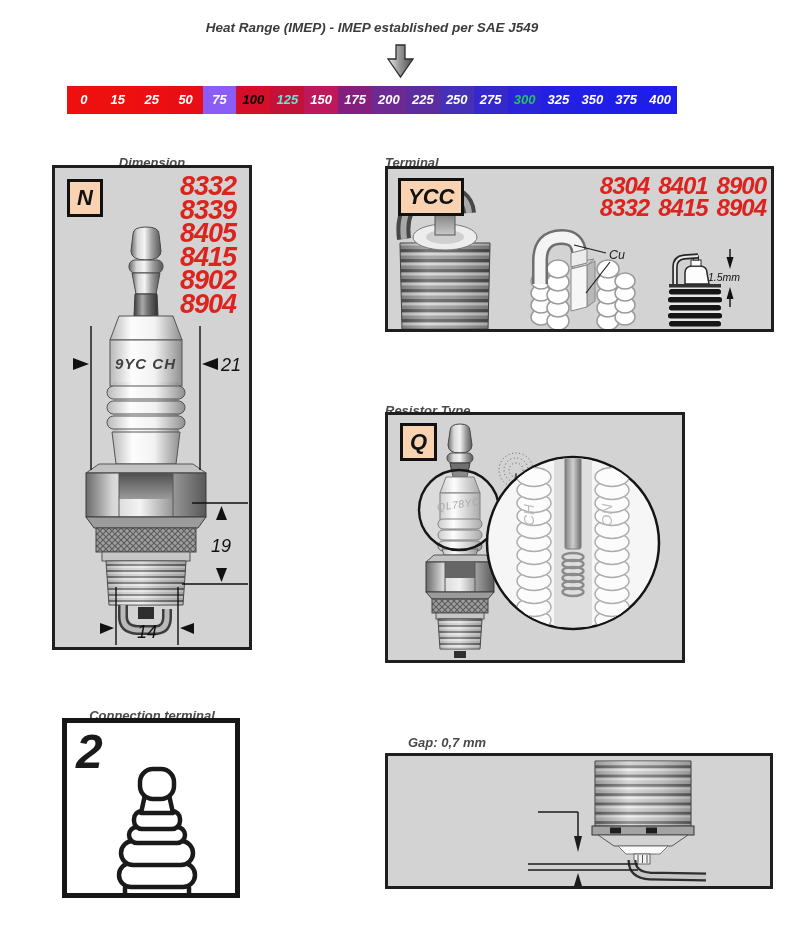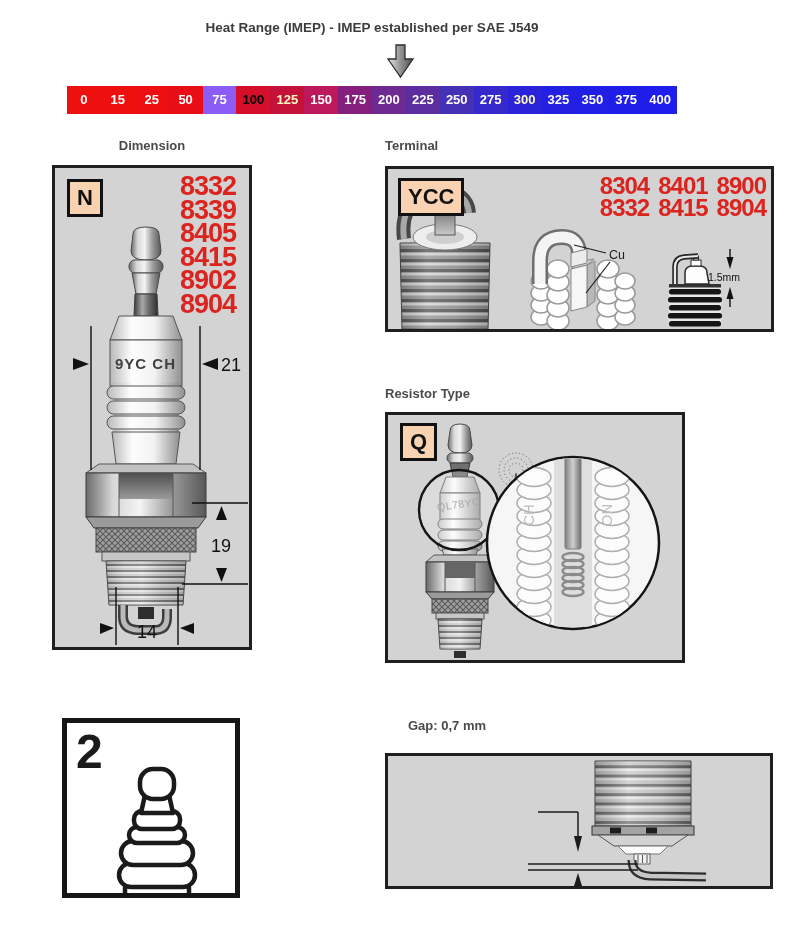--- a/index.html
+++ b/index.html
@@ -1,23 +1,23 @@
 <!DOCTYPE html>
 <html><head>
 <meta charset="utf-8">
 <style>
   html,body{margin:0;padding:0;background:#fff;}
   .page{position:relative;width:798px;height:933px;background:#fff;overflow:hidden;
-        font-family:"Liberation Sans",sans-serif;}
+        font-family:"Liberation Sans",sans-serif;font-style:italic;}
   .title{position:absolute;left:67px;top:20px;width:610px;text-align:center;
          font-weight:bold;font-size:13.5px;color:#3c3c3c;}
   .down-arrow{position:absolute;left:385px;top:44px;}
   .heat-bar{position:absolute;left:67px;top:86px;width:610px;height:28px;display:flex;}
   .heat-cell{flex:1;color:#fff;font-weight:bold;font-size:13px;line-height:28px;text-align:center;}
-  .col-heading{position:absolute;font-weight:bold;font-size:13px;color:#4a4a4a;}
+  .col-heading{position:absolute;font-weight:bold;font-size:13px;color:#4a4a4a;margin-top:17px;}
   .h-dim{left:52px;top:138px;width:200px;text-align:center;}
   .h-conn{left:52px;top:691px;width:200px;text-align:center;}
   .h-term{left:385px;top:138px;}
   .h-res{left:385px;top:386px;}
   .h-gap{left:408px;top:718px;}
   .panel{position:absolute;background:#d3d3d3;border:3px solid #1f1f1f;}
   .p-dim{left:52px;top:165px;width:194px;height:479px;}
   .p-term{left:385px;top:166px;width:383px;height:160px;}
   .p-res{left:385px;top:412px;width:294px;height:245px;}
   .p-conn{left:62px;top:718px;width:168px;height:170px;background:#fff;border:5px solid #161616;}
@@ -54,28 +54,28 @@
     <path d="M11 1 H20 V15 H28 L15.5 33 L3 15 H11 Z" fill="url(#aG)" stroke="#2d2d2d" stroke-width="1.3"></path>
   </svg>
 
   <div class="heat-bar" id="heat-bar">
       <div class="heat-cell" style="background: rgb(238, 15, 15); color: rgb(255, 255, 255);">0</div>
       <div class="heat-cell" style="background: rgb(238, 15, 15); color: rgb(255, 255, 255);">15</div>
       <div class="heat-cell" style="background: rgb(237, 14, 17); color: rgb(255, 255, 255);">25</div>
       <div class="heat-cell" style="background: rgb(233, 14, 21); color: rgb(255, 255, 255);">50</div>
       <div class="heat-cell" style="background: #8b5cf6; color: rgb(255, 255, 255);">75</div>
       <div class="heat-cell" style="background: rgb(213, 15, 41); color: #000000;">100</div>
-      <div class="heat-cell" style="background: rgb(196, 17, 58); color: #fef9c3;">125</div>
+      <div class="heat-cell" style="background: rgb(196, 17, 58); color: #5eead4;">125</div>
       <div class="heat-cell" style="background: #be185d; color: rgb(255, 255, 255);">150</div>
       <div class="heat-cell" style="background: rgb(133, 31, 125); color: rgb(255, 255, 255);">175</div>
       <div class="heat-cell" style="background: rgb(109, 42, 146); color: rgb(255, 255, 255);">200</div>
       <div class="heat-cell" style="background: rgb(92, 45, 158); color: rgb(255, 255, 255);">225</div>
       <div class="heat-cell" style="background: rgb(68, 49, 182); color: rgb(255, 255, 255);">250</div>
       <div class="heat-cell" style="background: rgb(53, 41, 204); color: rgb(255, 255, 255);">275</div>
-      <div class="heat-cell" style="background: rgb(42, 35, 217); color: #fef9c3;">300</div>
+      <div class="heat-cell" style="background: rgb(42, 35, 217); color: #22c55e;">300</div>
       <div class="heat-cell" style="background: rgb(36, 32, 225); color: rgb(255, 255, 255);">325</div>
       <div class="heat-cell" style="background: rgb(33, 31, 230); color: rgb(255, 255, 255);">350</div>
       <div class="heat-cell" style="background: rgb(31, 30, 233); color: rgb(255, 255, 255); text-align: center;">375</div>
       <div class="heat-cell" style="background: rgb(30, 29, 235); color: rgb(255, 255, 255);">400</div>
     </div>
 
   <div class="col-heading h-dim">Dimension</div>
   <div class="panel p-dim">
     <div class="code-label lbl-n">N</div>
     <div class="red-numbers dim-nums">
@@ -359,20 +359,21 @@
             <ellipse cx="185" cy="156" rx="10.5" ry="4"></ellipse>
               <ellipse cx="185" cy="163" rx="10.5" ry="4"></ellipse>
             <ellipse cx="185" cy="170" rx="10.5" ry="4"></ellipse>
               <ellipse cx="185" cy="177" rx="10.5" ry="4"></ellipse>
           </g>
         </g>
       </g>
     </svg>
   </div>
 
+  <div class="col-heading h-conn">Connection terminal</div>
   <div class="panel p-conn">
     <div class="conn-code">2</div>
     <svg class="fill-abs" viewBox="0 0 168 170">
       <g fill="#fff" stroke="#1a1a1a" stroke-width="4.5" stroke-linejoin="round">
         <rect x="58" y="162" width="64" height="14" rx="3"></rect>
         <rect x="52" y="140" width="76" height="24" rx="12"></rect>
         <rect x="54" y="118" width="72" height="24" rx="12"></rect>
         <rect x="62" y="104" width="56" height="16" rx="8"></rect>
         <rect x="67" y="88" width="46" height="18" rx="8"></rect>
         <path d="M74 90 L78 72 H102 L106 90 Z"></path>

